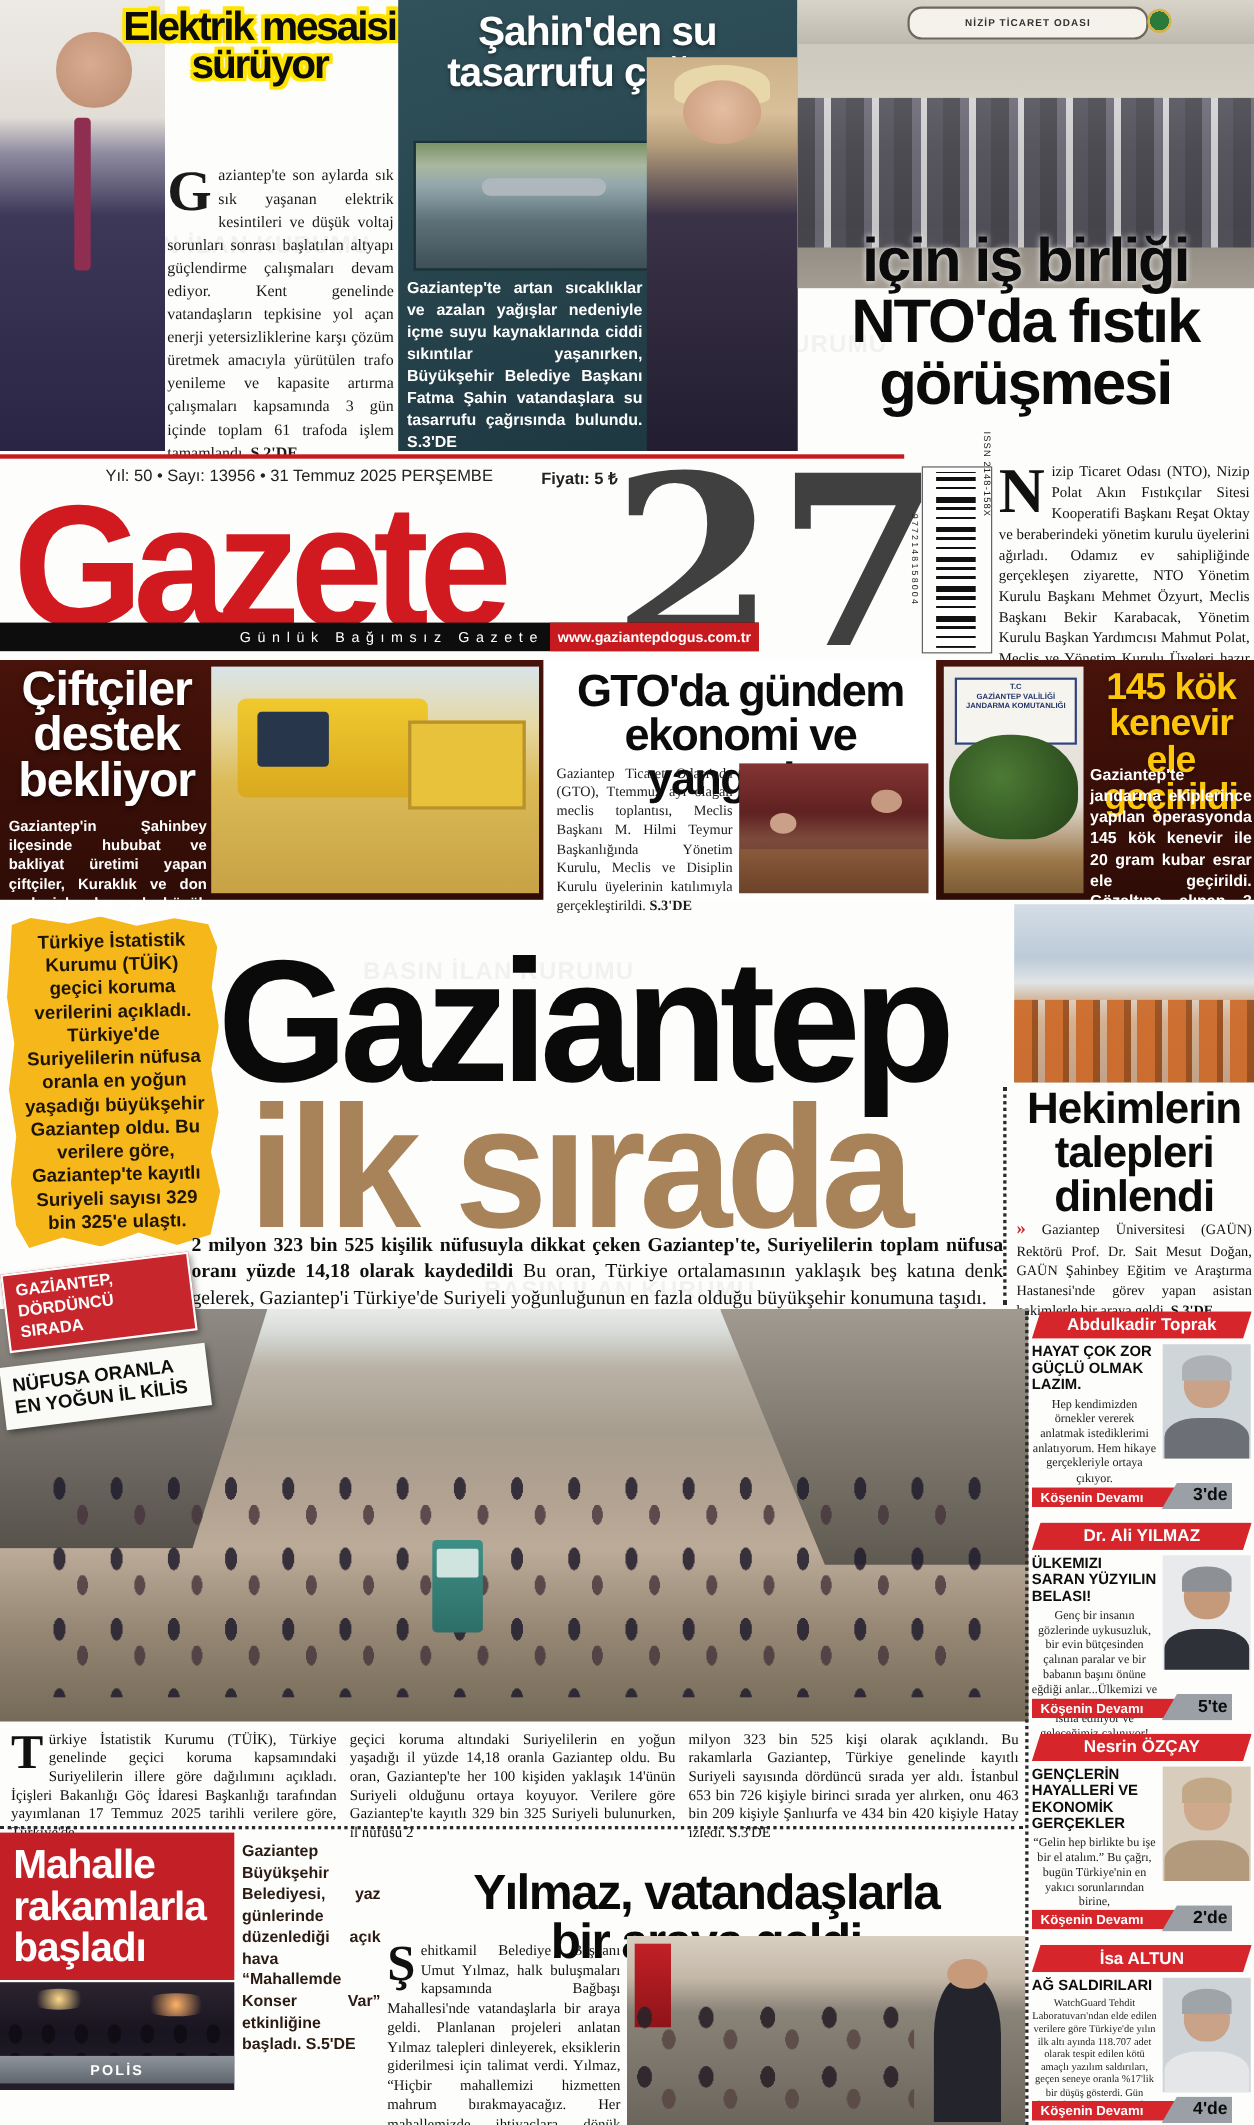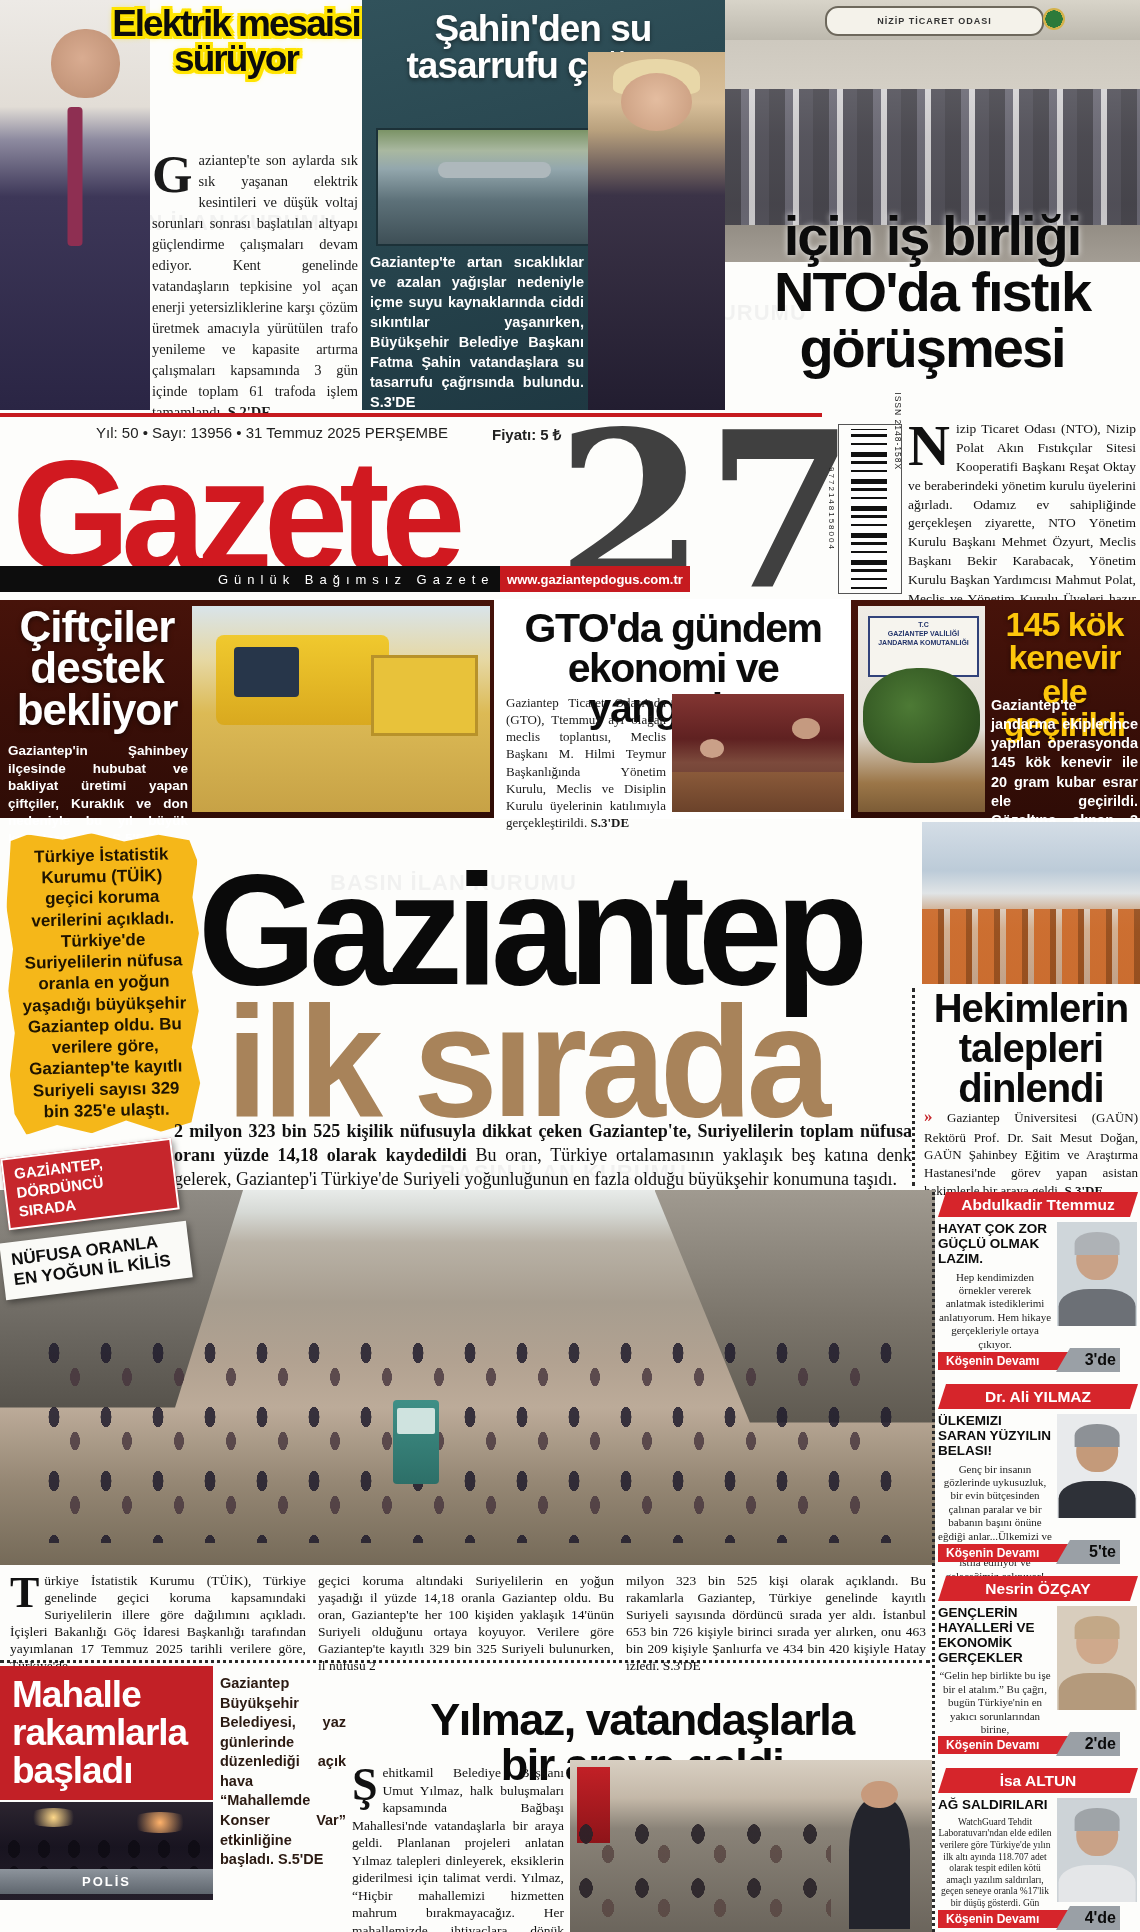--- a/index.html
+++ b/index.html
@@ -350,21 +350,21 @@
   <div class="photo ph-meeting" style="left:570px;top:1760px;width:362px;height:172px">
     <div class="flag"></div>
     <div class="crowd"></div>
     <div class="man"></div>
     <div class="manhead"></div>
   </div>
 
   <div class="abs dotted-v" style="left:932px;top:1192px;height:740px"></div>
 
   <div class="card" style="top:1192px;height:180px">
-    <div class="namebar">Abdulkadir Ttemmuz</div>
+    <div class="namebar">Abdulkadir Toprak</div>
     <div class="card-content">
       <div class="card-left">
         <div class="card-title">HAYAT ÇOK ZOR GÜÇLÜ OLMAK LAZIM.</div>
         <div class="card-ex serif">Hep kendimizden örnekler vererek anlatmak istediklerimi anlatıyorum. Hem hikaye gerçekleriyle ortaya çıkıyor.</div>
       </div>
       <div class="pp" style="--skin:#c9a287;--body:#6c7076;--hair:#aeb2b6;background:#cfd6da">
           <div class="hair"></div>
         </div>
     </div>
     <div class="card-foot">

